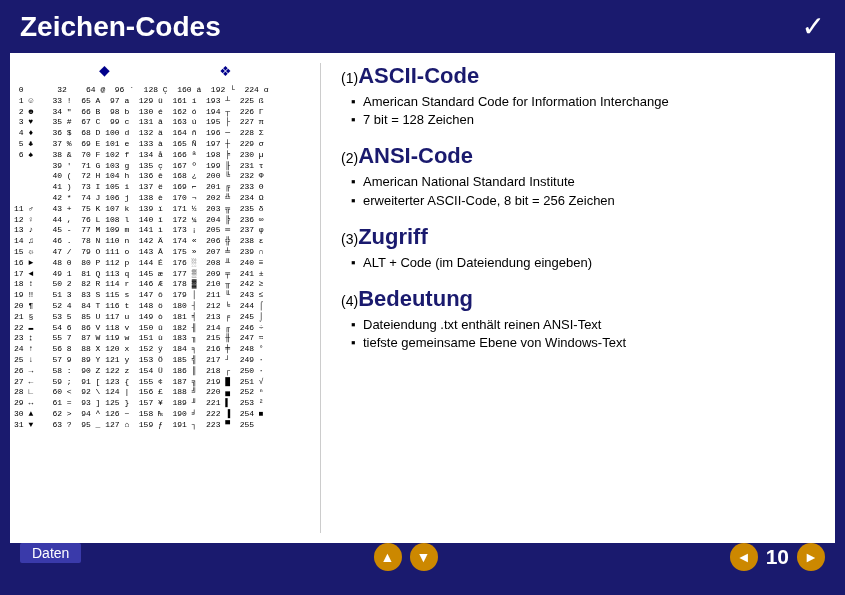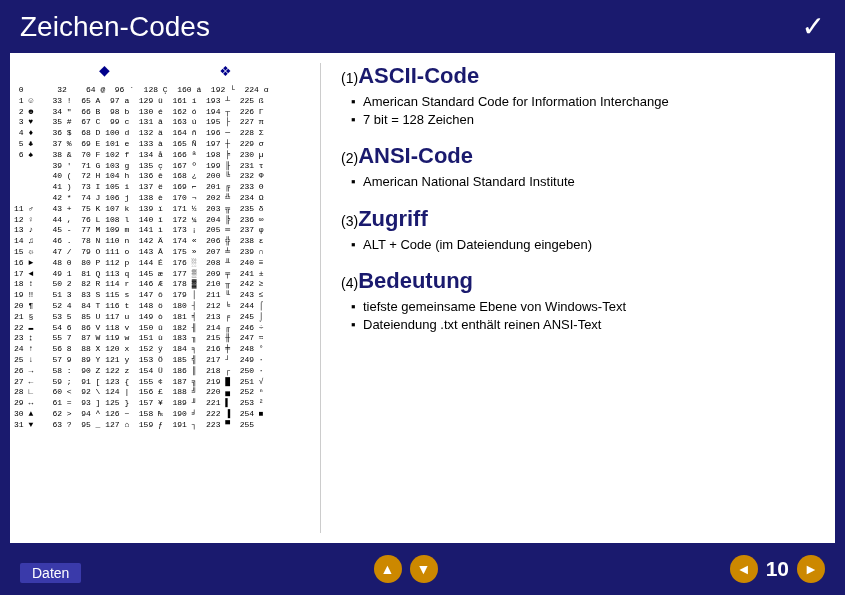--- a/index.html
+++ b/index.html
@@ -16,21 +16,21 @@
     .header {
       background: #1a1a6e;
       padding: 10px 20px;
       display: flex;
       align-items: center;
       justify-content: space-between;
     }
     .header-title {
       color: white;
       font-size: 28px;
-      font-weight: normal;
+      font-weight: bold;
     }
     .header-check {
       color: white;
       font-size: 28px;
     }
 
     
     .main-content {
       background: white;
       margin: 0 10px;
@@ -112,21 +112,21 @@
       position: absolute;
       left: 0;
       color: #000;
     }
 
     
     .footer {
       background: #1a1a6e;
       height: 40px;
       display: flex;
-      align-items: flex-end;
+      align-items: flex-start;
       justify-content: space-between;
       padding: 0 20px;
       margin: 0 0;
     }
 
     .footer-left {
       color: white;
       font-size: 14px;
       background: #3a3aaa;
       padding: 2px 12px;
@@ -234,33 +234,34 @@
         <div><span class="info-number">(1)</span><span class="info-heading">ASCII-Code</span></div>
         <ul class="info-list">
           <li>American Standard Code for Information Interchange</li>
           <li>7 bit = 128 Zeichen</li>
         </ul>
       </div>
       <div class="info-block">
         <div><span class="info-number">(2)</span><span class="info-heading">ANSI-Code</span></div>
         <ul class="info-list">
           <li>American National Standard Institute</li>
+          <li>erweiterter ASCII-Code, 8 bit = 256 Zeichen</li>
         </ul>
       </div>
       <div class="info-block">
         <div><span class="info-number">(3)</span><span class="info-heading">Zugriff</span></div>
         <ul class="info-list">
           <li>ALT + Code (im Dateiendung eingeben)</li>
         </ul>
       </div>
       <div class="info-block">
         <div><span class="info-number">(4)</span><span class="info-heading">Bedeutung</span></div>
         <ul class="info-list">
+          <li>Dateiendung .txt enthält reinen ANSI-Text</li>
           <li>tiefste gemeinsame Ebene von Windows-Text</li>
-          <li>Dateiendung .txt enthält reinen ANSI-Text</li>
         </ul>
       </div>
     </div>
 </div>
 
 <div class="footer">
   <span class="footer-left">Daten</span>
   <div class="footer-center">
     <div class="nav-btn">▲</div>
     <div class="nav-btn">▼</div>

